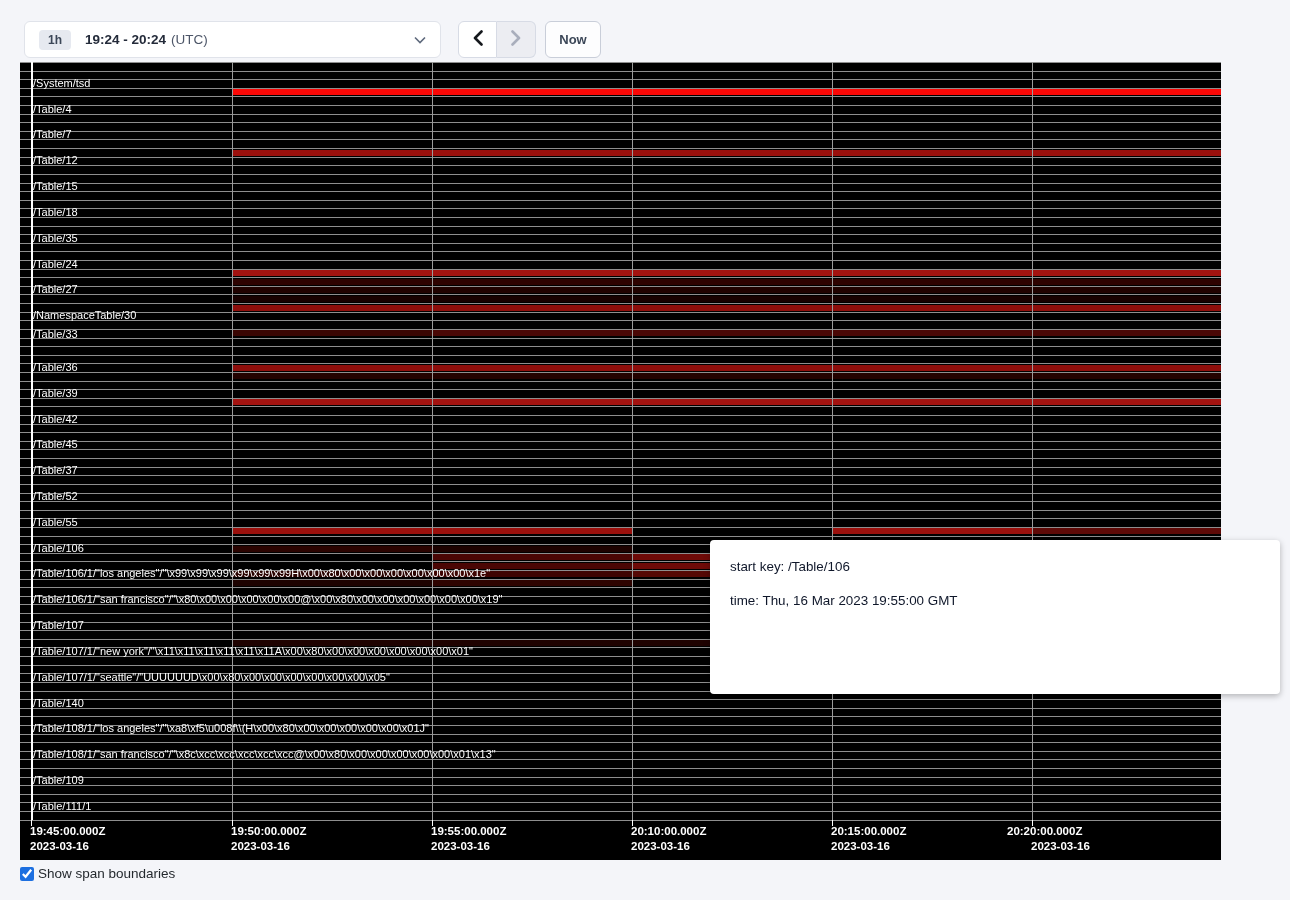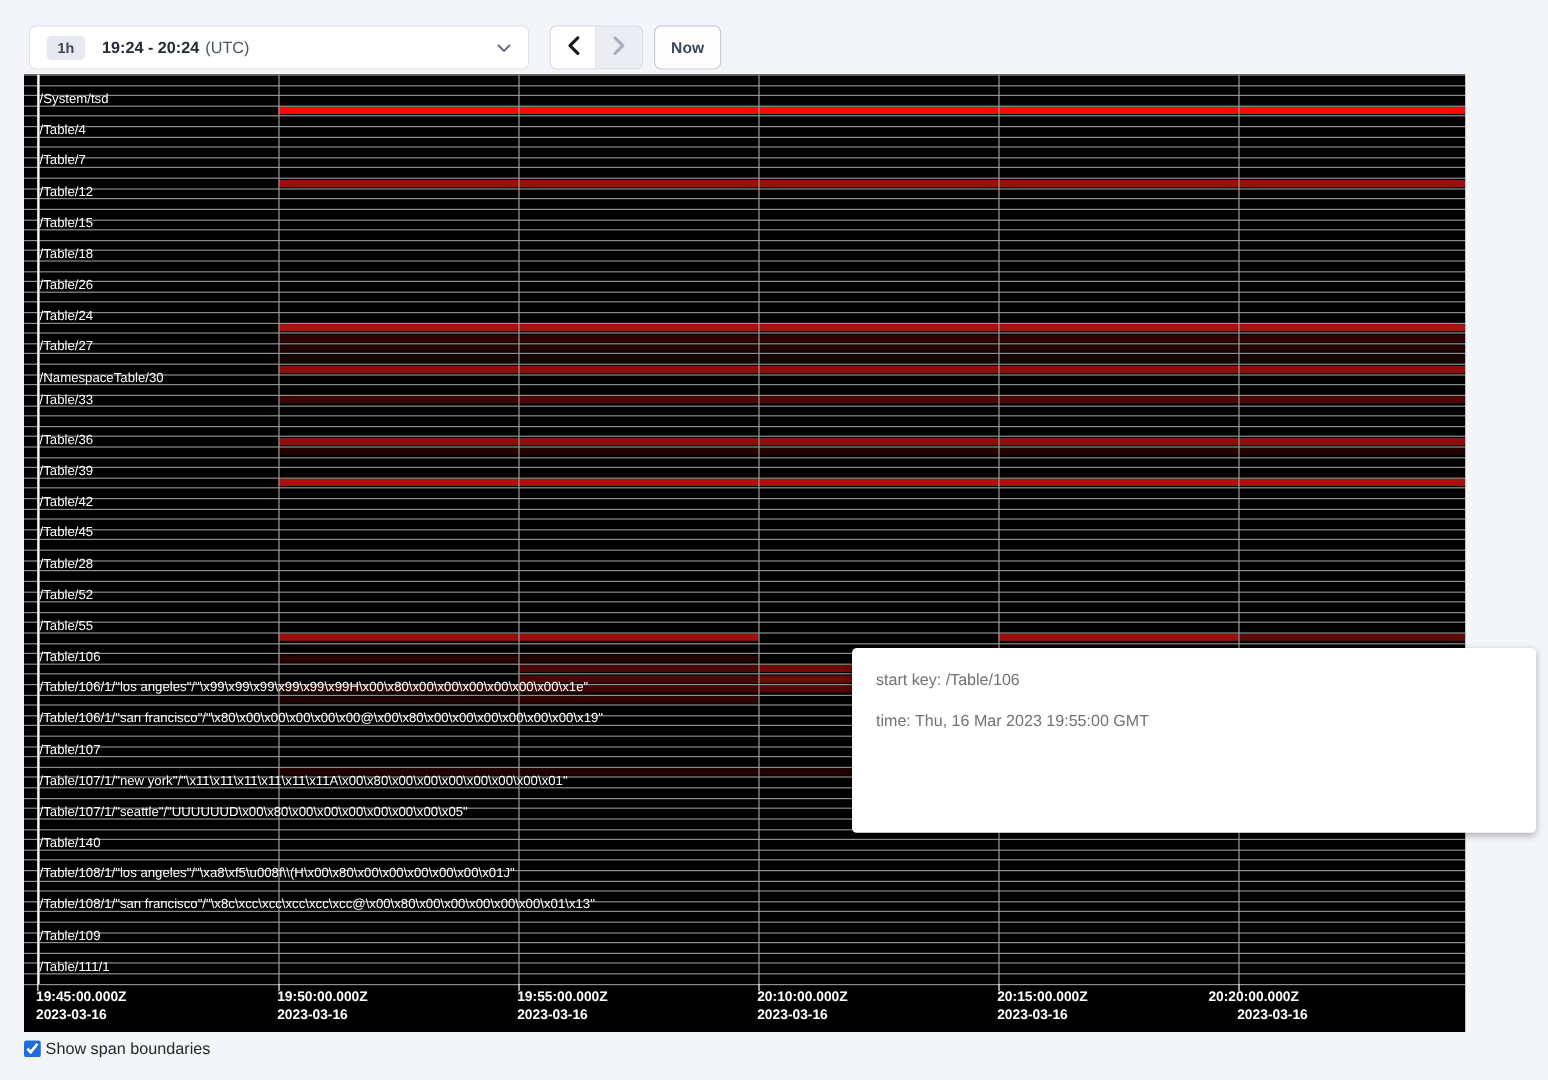--- a/index.html
+++ b/index.html
@@ -60,21 +60,21 @@
   .axis-date{ position:absolute; top:20px; color:#fff; font-size:11.5px; font-weight:700; white-space:nowrap; }
 
   
   .kv-tooltip{
     position:absolute; left:710px; top:540px; width:570px; height:154px;
     background:#ffffff; border-radius:4px; z-index:10;
     box-shadow:0 2px 6px rgba(0,0,0,.28);
     padding:10px 20px;
   }
   .kv-tooltip .tip-line{
-    font-size:13.4px; color:#737373; line-height:34px; white-space:nowrap; overflow:hidden;
+    font-size:13.4px; color:#0f172a; line-height:34px; white-space:nowrap; overflow:hidden;
   }
 
   
   .span-toggle{ position:absolute; left:20px; top:866px; display:flex; align-items:center; }
   .span-toggle input{ width:14px; height:14px; margin:0 4px 0 0; accent-color:#1d6fe0; }
   .span-toggle label{ font-size:13.5px; color:#24292e; }
 </style>
 </head>
 <body>
 
@@ -231,30 +231,30 @@
       <div class="col-line" style="left: 612px; height: 758px; background: rgb(155, 155, 155);"></div>
       <div class="col-line" style="left: 812px; height: 758px; background: rgb(155, 155, 155);"></div>
       <div class="col-line" style="left: 1012px; height: 758px; background: rgb(155, 155, 155);"></div>
       <div class="left-line" style="left: 11px; height: 758px;"></div>
       <div class="span-label" style="top: 15.72px;">/System/tsd</div>
       <div class="span-label" style="top: 41.55px;">/Table/4</div>
       <div class="span-label" style="top: 67.38px;">/Table/7</div>
       <div class="span-label" style="top: 93.21px;">/Table/12</div>
       <div class="span-label" style="top: 119.04px;">/Table/15</div>
       <div class="span-label" style="top: 144.87px;">/Table/18</div>
-      <div class="span-label" style="top: 170.7px;">/Table/26</div>
+      <div class="span-label" style="top: 170.7px;">/Table/35</div>
       <div class="span-label" style="top: 196.53px;">/Table/24</div>
       <div class="span-label" style="top: 222.36px;">/Table/27</div>
       <div class="span-label" style="top: 248.19px;">/NamespaceTable/30</div>
       <div class="span-label" style="top: 267px;">/Table/33</div>
       <div class="span-label" style="top: 299.85px;">/Table/36</div>
       <div class="span-label" style="top: 325.68px;">/Table/39</div>
       <div class="span-label" style="top: 351.51px;">/Table/42</div>
       <div class="span-label" style="top: 377.34px;">/Table/45</div>
-      <div class="span-label" style="top: 403.17px;">/Table/28</div>
+      <div class="span-label" style="top: 403.17px;">/Table/37</div>
       <div class="span-label" style="top: 429px;">/Table/52</div>
       <div class="span-label" style="top: 454.83px;">/Table/55</div>
       <div class="span-label" style="top: 480.66px;">/Table/106</div>
       <div class="span-label" style="top: 506.49px;">/Table/106/1/"los angeles"/"\x99\x99\x99\x99\x99\x99H\x00\x80\x00\x00\x00\x00\x00\x00\x1e"</div>
       <div class="span-label" style="top: 532.32px;">/Table/106/1/"san francisco"/"\x80\x00\x00\x00\x00\x00@\x00\x80\x00\x00\x00\x00\x00\x00\x19"</div>
       <div class="span-label" style="top: 558.15px;">/Table/107</div>
       <div class="span-label" style="top: 583.98px;">/Table/107/1/"new york"/"\x11\x11\x11\x11\x11\x11A\x00\x80\x00\x00\x00\x00\x00\x00\x01"</div>
       <div class="span-label" style="top: 609.81px;">/Table/107/1/"seattle"/"UUUUUUD\x00\x80\x00\x00\x00\x00\x00\x00\x05"</div>
       <div class="span-label" style="top: 635.64px;">/Table/140</div>
       <div class="span-label" style="top: 661.47px;">/Table/108/1/"los angeles"/"\xa8\xf5\u008f\\(H\x00\x80\x00\x00\x00\x00\x00\x01J"</div>

